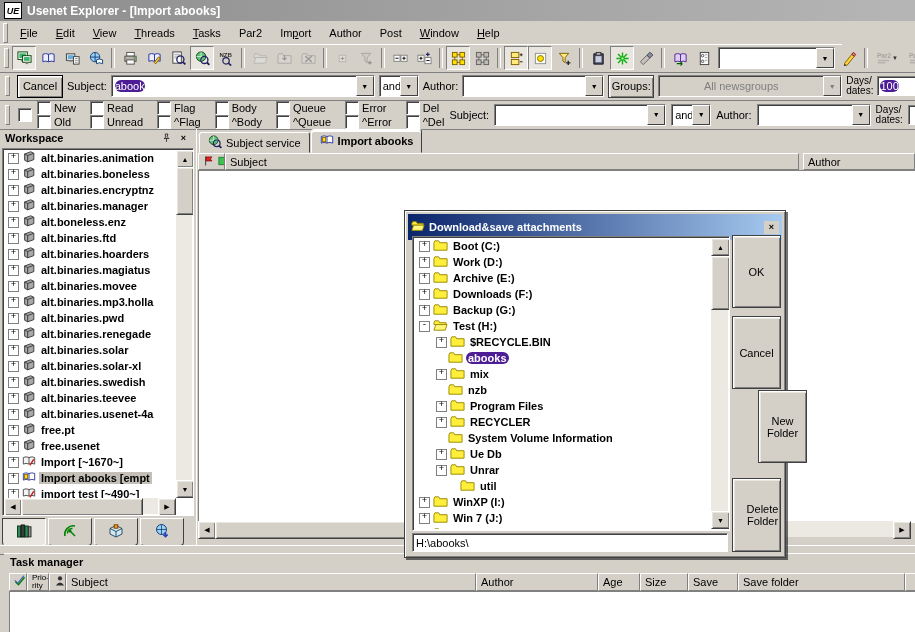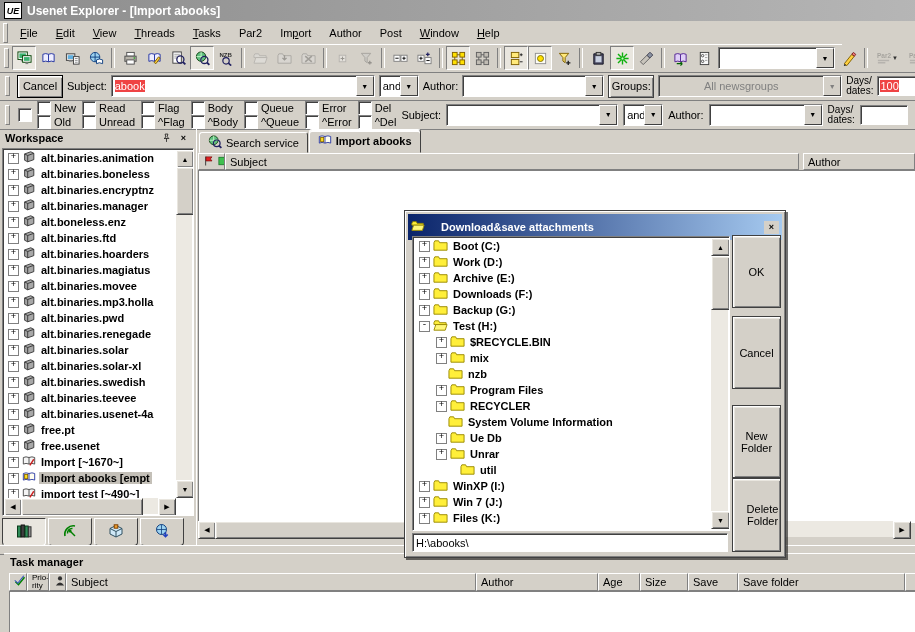--- a/index.html
+++ b/index.html
@@ -23,21 +23,21 @@
   .tbbtn.hasdrop{width:30px;}
   .dd{font-size:6px;color:#303030;margin-left:1px;}
   .tbsep{width:2px;height:20px;border-left:1px solid #808080;border-right:1px solid #fff;margin:0 3px;flex:none;}
   
   .combo{display:flex;align-items:stretch;height:20px;background:#fff;border:1px solid;border-color:#808080 #fff #fff #808080;box-shadow:inset 1px 1px 0 #404040;flex:none;}
   .cval{flex:1;display:flex;align-items:center;padding:0 3px;white-space:nowrap;overflow:hidden;}
   .cbtn{width:16px;background:#d4d0c8;border:1px solid;border-color:#fff #404040 #404040 #fff;display:flex;align-items:center;justify-content:center;font-size:7px;flex:none;}
   .combo.disabled{background:#d4d0c8;}
   .combo.disabled .cval{color:#808080;justify-content:center;}
   .field{height:18px;background:#fff;border:1px solid;border-color:#808080 #fff #fff #808080;box-shadow:inset 1px 1px 0 #404040;display:flex;align-items:center;padding:0 2px;flex:none;}
-  .sel{background:#ef4444;color:#fff;}
+  .sel{background:#4c1d95;color:#fff;border-radius:6px;}
   .btn{background:#d4d0c8;border:1px solid #000;box-shadow:inset 1px 1px 0 #fff, inset 2px 2px 0 #e9e6df, inset -1px -1px 0 #808080;
        display:flex;align-items:center;justify-content:center;font-size:11px;flex:none;}
   .cb{width:12px;height:12px;background:#fff;border:1px solid;border-color:#808080 #fff #fff #808080;box-shadow:inset 1px 1px 0 #404040;flex:none;}
   .lbl{white-space:nowrap;flex:none;}
   .dayslbl{font-size:10px;line-height:10px;white-space:nowrap;flex:none;}
   
   #filter1{left:0;top:72px;width:915px;height:28px;display:flex;align-items:center;gap:4px;padding:0 2px;border-bottom:1px solid #808080;}
   #filter2{left:0;top:100px;width:915px;height:29px;display:flex;align-items:center;gap:5px;padding:0 2px;border-bottom:1px solid #808080;}
   .pair{display:flex;flex-direction:column;gap:1px;flex:none;}
   .cbrow{display:flex;align-items:center;gap:3px;height:13px;}
@@ -74,21 +74,21 @@
   #splitter{left:0;top:545px;width:915px;height:8px;background:#d4d0c8;border-top:1px solid #fff;border-bottom:1px solid #808080;}
   #taskman{left:4px;top:553px;width:915px;height:79px;background:#d4d0c8;border-top:1px solid #fff;}
   #tmtitle{position:absolute;left:6px;top:2px;font-weight:bold;}
   #tmhdr{position:absolute;left:5px;top:19px;width:908px;height:18px;display:flex;}
   #tmbody{position:absolute;left:5px;top:37px;width:908px;height:42px;background:#fff;border-left:1px solid #808080;border-top:1px solid #808080;}
   .small{font-size:8px;line-height:8px;}
   
   #dialog{left:404px;top:210px;width:380px;height:346px;background:#d4d0c8;border:1px solid #404040;
           box-shadow:inset 1px 1px 0 #fff, inset -1px -1px 0 #808080, 2px 2px 0 rgba(0,0,0,.55);z-index:30;}
   #dlgtitle{position:absolute;left:3px;top:3px;width:374px;height:26px;background:linear-gradient(90deg,#0a246a,#a6caf0);
-            display:flex;align-items:center;gap:16px;padding:0 3px;box-sizing:border-box;color:#fff;font-weight:bold;}
+            display:flex;align-items:center;gap:4px;padding:0 3px;box-sizing:border-box;color:#fff;font-weight:bold;}
   #dlgtitle .sp{flex:1;}
   #dlgtree{position:absolute;left:7px;top:25px;width:316px;height:293px;background:#fff;border:1px solid;border-color:#808080 #fff #fff #808080;box-shadow:inset 1px 1px 0 #404040;overflow:hidden;}
   #dlgrows{position:absolute;left:1px;top:1px;right:18px;bottom:1px;overflow:hidden;}
   .dvsb{position:absolute;top:1px;right:1px;bottom:1px;width:17px;background:#ece9e2;}
   #dlgpath{position:absolute;left:7px;top:322px;width:316px;height:19px;background:#fff;border:1px solid;border-color:#808080 #fff #fff #808080;box-shadow:inset 1px 1px 0 #404040;display:flex;align-items:center;padding:0 3px;box-sizing:border-box;}
   .dlgbtn{position:absolute;left:327px;width:49px;background:#d4d0c8;border:1px solid #404040;
           box-shadow:inset 1px 1px 0 #fff, inset 2px 2px 0 #e9e6df, inset -1px -1px 0 #808080;
           display:flex;align-items:center;justify-content:center;text-align:center;padding:2px;box-sizing:border-box;}
   svg{flex:none;}
 </style>
@@ -374,21 +374,21 @@
       <span>Days/</span><br><span>dates:</span>
     </span>
     <div class="field" style="width:42px;">
       <span class="sel">100</span>
     </div>
   </div>
 
   <div id="filter2" class="abs">
     <span class="grip"></span>
     <span class="cb"></span>
-    <div id="pairs" style="display:flex;gap:6px;align-items:flex-end;">
+    <div id="pairs" style="display:flex;gap:14px;align-items:flex-end;">
         <div class="pair">
           <div class="cbrow">
             <span class="cb"></span>
             <span>New</span>
           </div>
           <div class="cbrow">
             <span class="cb"></span>
             <span>Old</span>
           </div>
         </div>
@@ -716,21 +716,21 @@
 
   <div id="main" class="abs">
     <div id="maintabs">
         <div class="mtab">
           <span><svg viewBox="0 0 16 16" width="14" height="14">
               <circle cx="6.5" cy="6" r="5" fill="#60c080" stroke="#104010"></circle>
               <path d="M1.5 6 h10 M6.5 1 v10" stroke="#d0ffd0" stroke-width=".9" fill="none"></path>
               <circle cx="10" cy="9.5" r="3.8" fill="none" stroke="#202060" stroke-width="1.4"></circle>
               <line x1="12.8" y1="12.3" x2="15.3" y2="14.8" stroke="#202060" stroke-width="2"></line>
             </svg></span>
-          <span>Search service</span>
+          <span>Subject service</span>
         </div>
         <div class="mtab active">
           <span><svg viewBox="0 0 16 16" width="14" height="14">
               <path d="M1.5 4 Q4.5 2.5 8 4 Q11.5 2.5 14.5 4 V11.5 Q11.5 10 8 11.5 Q4.5 10 1.5 11.5 Z" fill="#fffef0" stroke="#2030a0"></path>
               <line x1="8" y1="4" x2="8" y2="11.5" stroke="#2030a0"></line>
               <rect x="3" y="5" width="3.5" height="5" fill="#ffe020" stroke="#806000"></rect>
             </svg></span>
           <span>Import abooks</span>
         </div>
       </div>
@@ -855,20 +855,27 @@
             <span class="tlabel">Test (H:)</span>
           </div>
           <div class="trow" style="padding-left: 22px;">
             <span class="exp">+</span>
             <span><svg viewBox="0 0 16 16" width="15" height="15">
                 <path d="M1 5 l1 -2 h4 l1 2 h8 v8 H1 z" fill="#ffef3a" stroke="#9a8a00"></path>
               </svg></span>
             <span class="tlabel">$RECYCLE.BIN</span>
           </div>
           <div class="trow" style="padding-left: 22px;">
+            <span style="width: 9px; flex: 0 0 auto;"></span>
+            <span><svg viewBox="0 0 16 16" width="15" height="15">
+                <path d="M1 5 l1 -2 h4 l1 2 h8 v8 H1 z" fill="#ffef3a" stroke="#9a8a00"></path>
+              </svg></span>
+            <span class="tlabel sel">abooks</span>
+          </div>
+          <div class="trow" style="padding-left: 22px;">
             <span class="exp">+</span>
             <span><svg viewBox="0 0 16 16" width="15" height="15">
                 <path d="M1 5 l1 -2 h4 l1 2 h8 v8 H1 z" fill="#ffef3a" stroke="#9a8a00"></path>
               </svg></span>
             <span class="tlabel">mix</span>
           </div>
           <div class="trow" style="padding-left: 22px;">
             <span style="width: 9px; flex: 0 0 auto;"></span>
             <span><svg viewBox="0 0 16 16" width="15" height="15">
                 <path d="M1 5 l1 -2 h4 l1 2 h8 v8 H1 z" fill="#ffef3a" stroke="#9a8a00"></path>
@@ -943,17 +950,17 @@
         <div class="sbtn" style="top:0;left:0;width:17px;">▲</div>
         <div class="sthumb" style="top:18px;left:0;width:17px;height:52px;"></div>
         <div class="sbtn" style="bottom:0;left:0;width:17px;">▼</div>
       </div>
     </div>
     <div id="dlgpath">
       <span>H:\abooks\</span>
     </div>
     <div class="dlgbtn" style="top:24px;height:73px;">OK</div>
     <div class="dlgbtn" style="top:105px;height:73px;">Cancel</div>
-    <div class="dlgbtn" style="top:194px;height:73px;">New Folder</div>
+    <div class="dlgbtn" style="top:179px;height:73px;margin-left:26px;">New Folder</div>
     <div class="dlgbtn" style="top:267px;height:74px;padding-left:14px;">Delete Folder</div>
   </div>
 
 </div>
 
 </body></html>

